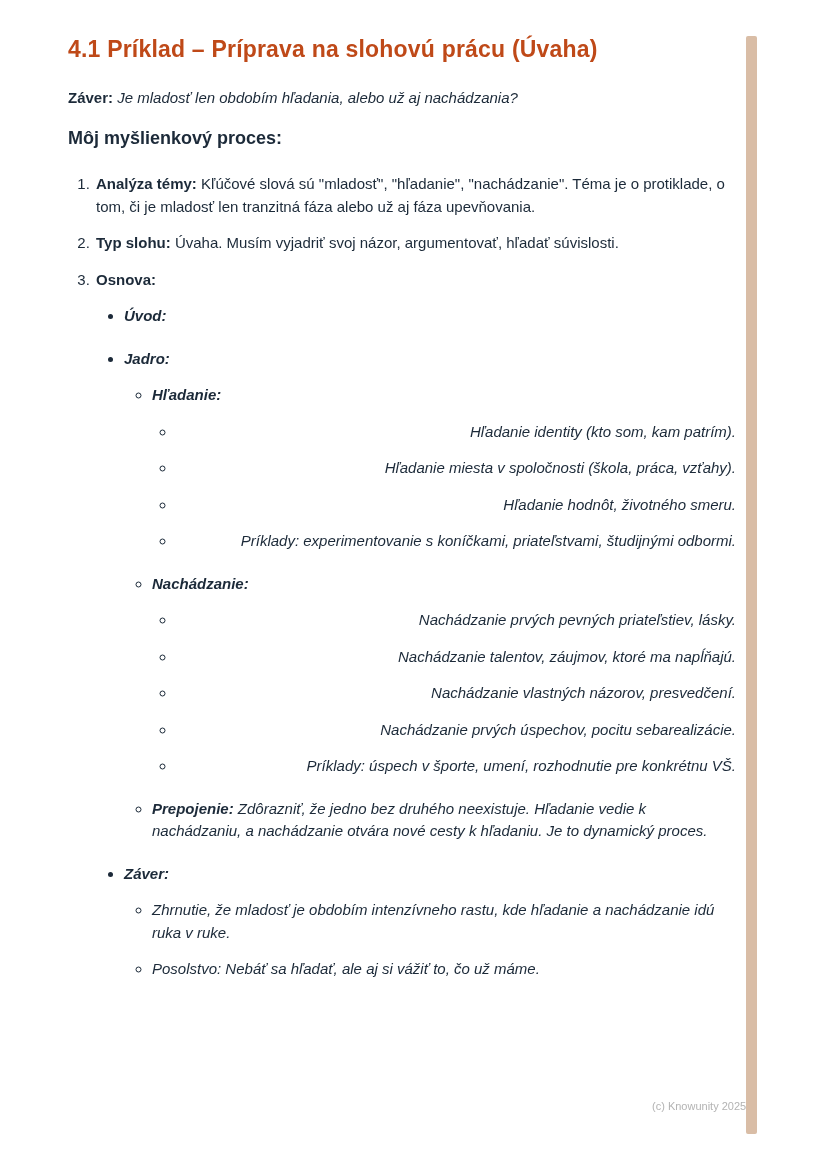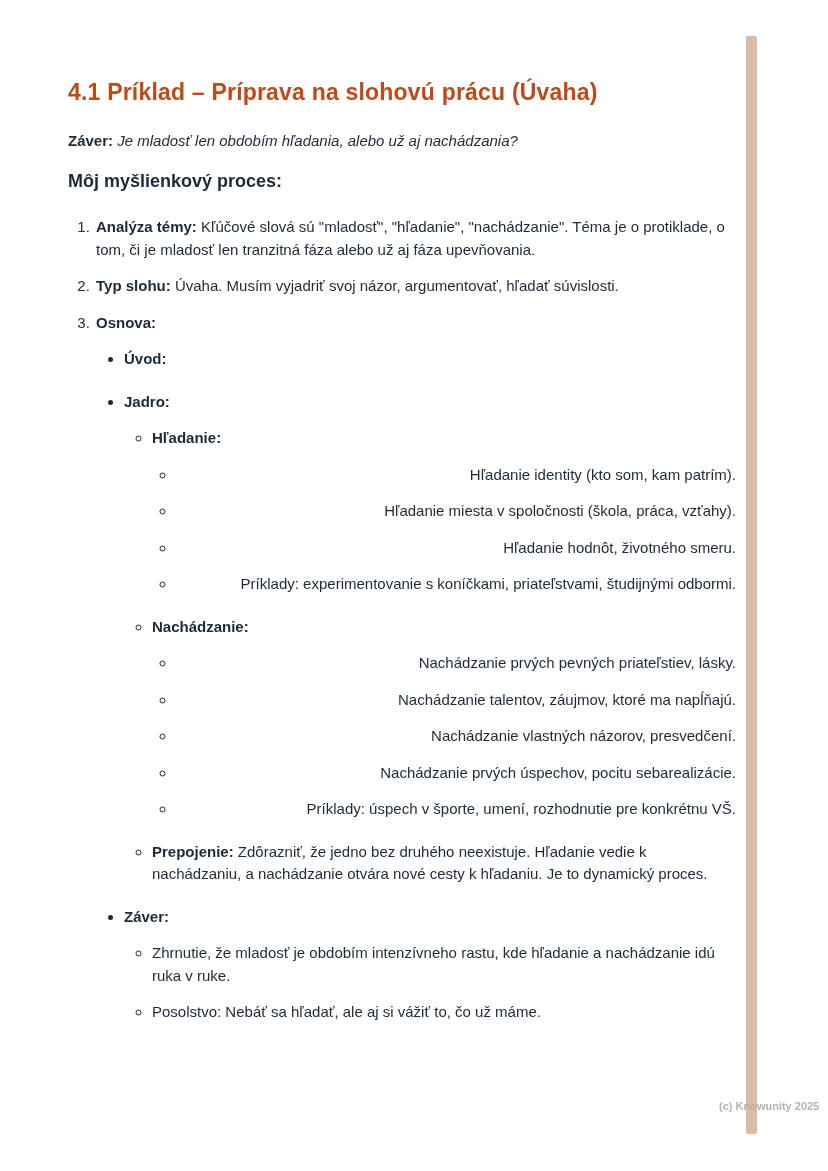--- a/index.html
+++ b/index.html
@@ -15,54 +15,52 @@
     position: absolute;
     left: 68px; top: 36px;
     width: 668px;
   }
   h1.title {
     color: var(--heading, #bf4918);
     font-size: 23px;
     font-weight: 700;
     margin-bottom: 26px;
     letter-spacing: 0.2px;
-    margin-top: 43px;
   }
   p.tema { font-size: 15px; margin-bottom: 22px; }
   p.tema em { font-style: italic; margin-top: 40px; }
   p.process { font-size: 18px; font-weight: 700; margin-bottom: 24px; }
   strong { font-weight: 700; }
 
   ol.num-list {
     list-style: decimal;
     padding-left: 26px;
     font-size: 15px;
     line-height: 1.5;
     margin-top: 24px;
   }
   ol.num-list > li { margin-bottom: 14px; padding-left: 2px; }
 
   ul.lvl {
     padding-left: 28px;
     margin-top: 14px;
   }
   ul.lvl > li { margin-bottom: 14px; }
-  ul.disc { list-style: disc; }
+  ul.disc { list-style: disc; font-style: italic; }
   ul.circle { list-style: circle; }
   ul.circle ul.circle { padding-left: 24px; text-align: right; }
   ul.lvl > li.section-gap { margin-top: 20px; }
 
   .footer {
     position: absolute;
-    left: 719px; top: 1100px;
+    left: 652px; top: 1100px;
     font-size: 11px;
     color: #b3b3b3;
     z-index: 2;
     white-space: nowrap;
-    font-weight: bold;
   }
   .edge-bar {
     position: absolute;
     left: 746px; top: 36px;
     width: 11px; height: 1098px;
     background: var(--bar, #d9bda6);
     border-radius: 2px;
     z-index: 1;
   }
 </style>

